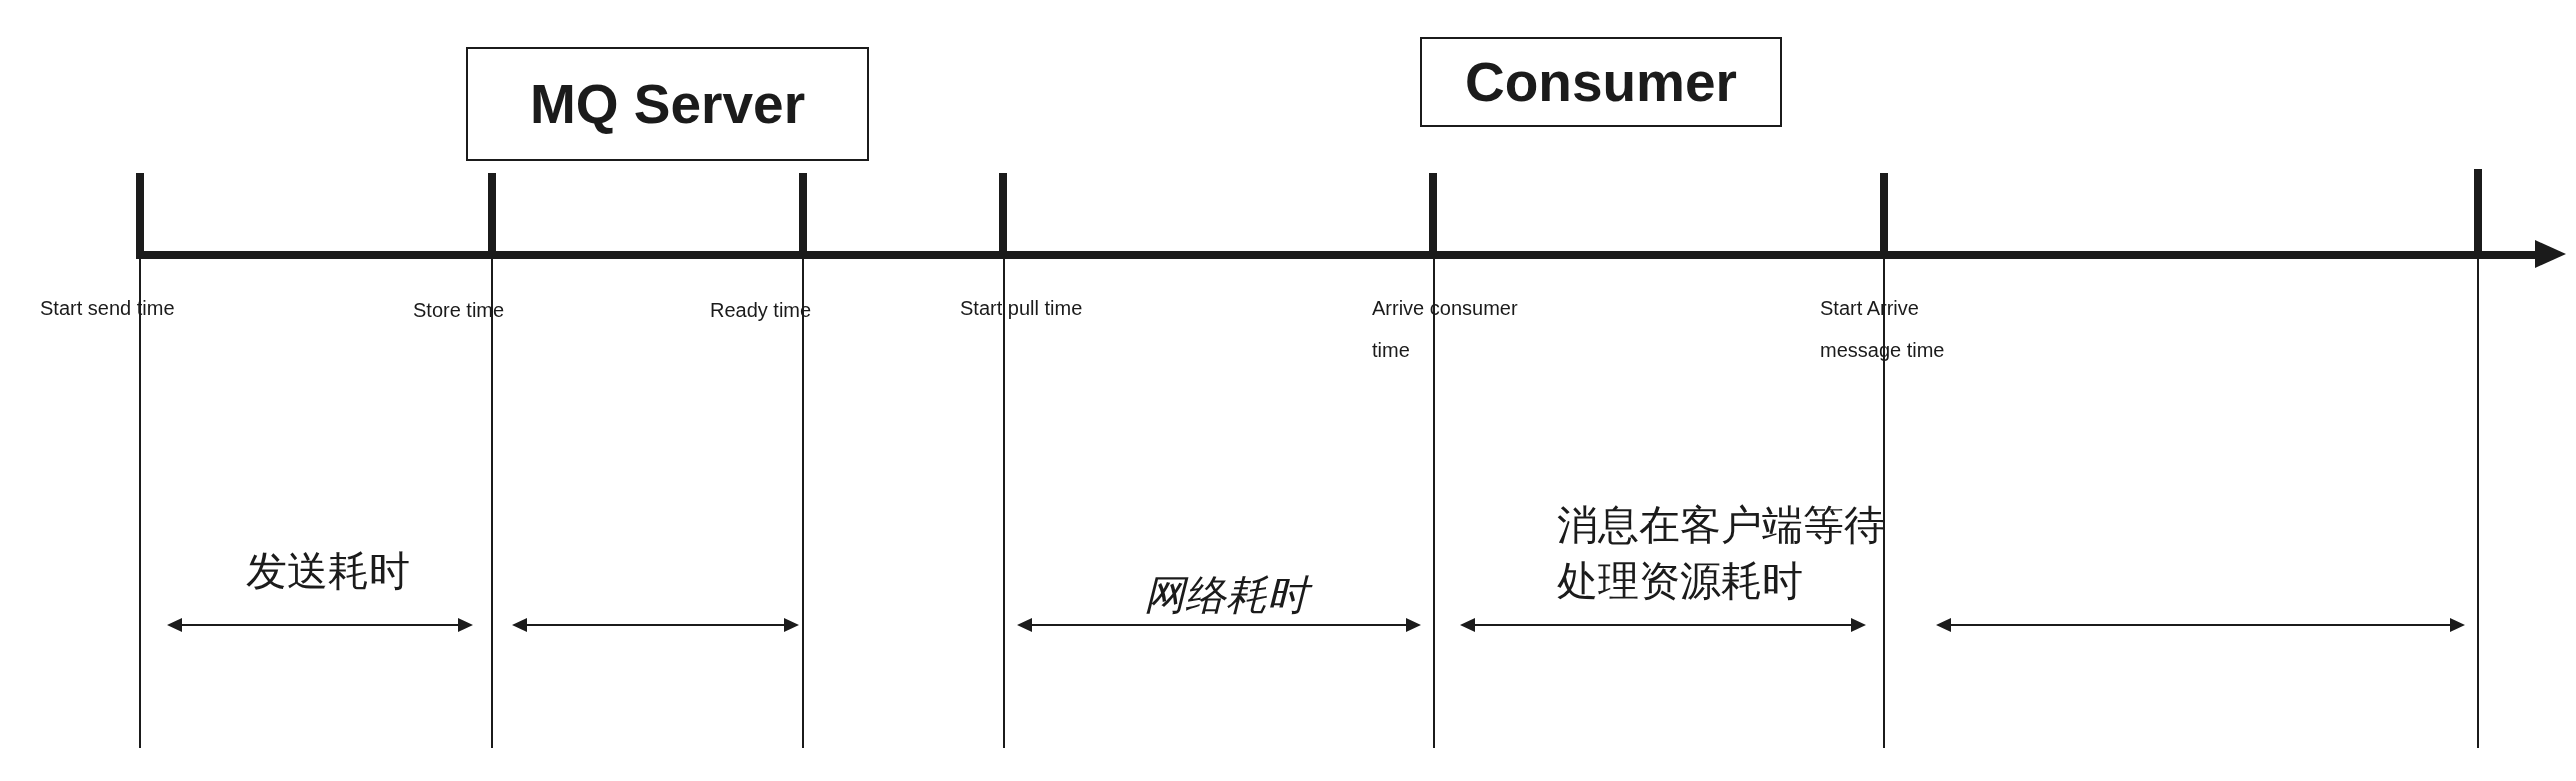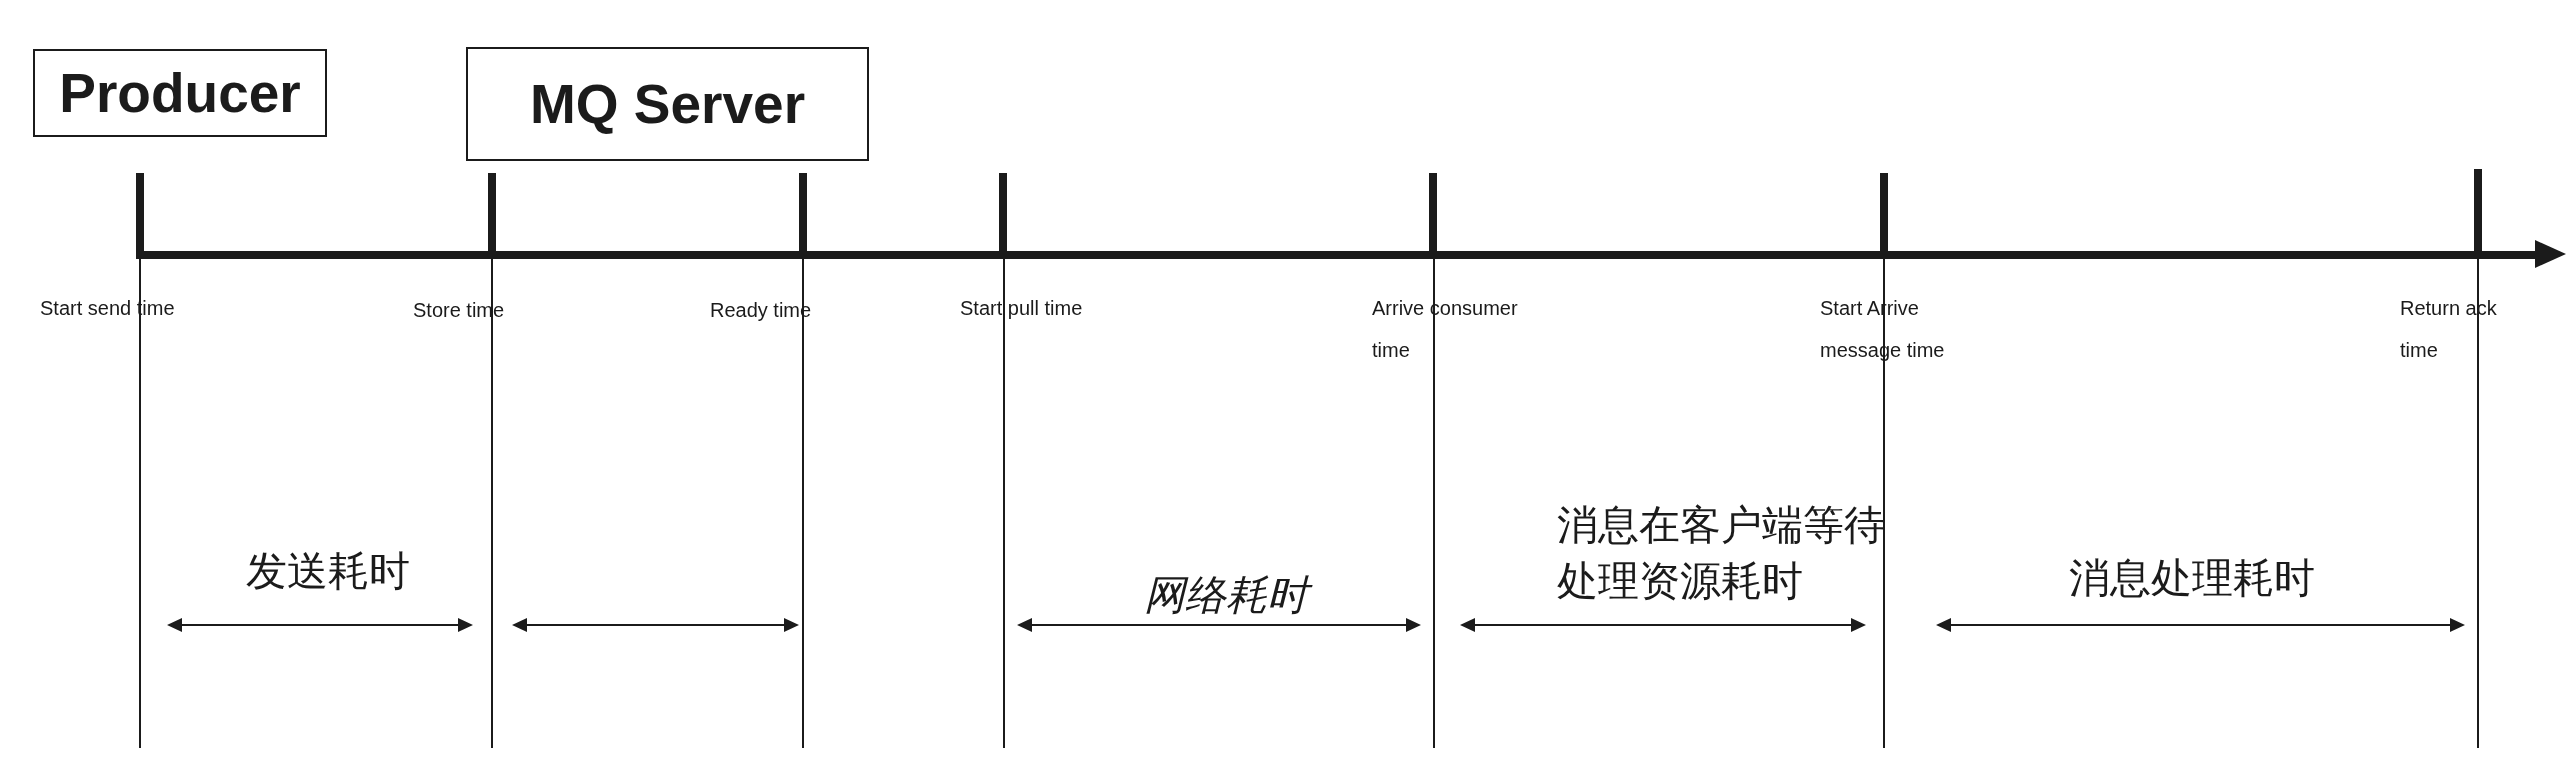--- a/index.html
+++ b/index.html
@@ -82,25 +82,25 @@
     line-height: 56px;
     white-space: nowrap;
   }
   .duration-label.wrap { white-space: normal; margin-left: 48px; }
 </style>
 </head>
 <body>
 
 <div id="root">
 
-  <div class="actor" style="left:33px; top:49px; width:294px; height:88px;">
-    <span>Producer</span>
-  </div>
   <div class="actor" style="left:466px; top:47px; width:403px; height:114px;">
     <span>MQ Server</span>
+  </div>
+  <div class="actor" style="left:1420px; top:37px; width:362px; height:90px;">
+    <span>Consumer</span>
   </div>
 
   <div class="axis-line" style="left:136px; top:251px; width:2403px; height:7.7px;"></div>
   <div class="axis-head" style="left:2535px; top:240px;"></div>
 
   <div class="tick" style="left:136px;  top:173px; height:86px;"></div>
   <div class="tick" style="left:488px;  top:173px; height:86px;"></div>
   <div class="tick" style="left:799px; top:173px; height:86px;"></div>
   <div class="tick" style="left:999px; top:173px; height:86px;"></div>
   <div class="tick" style="left:1429px; top:173px; height:86px;"></div>
@@ -114,21 +114,20 @@
   <div class="dropline" style="left:1433px; top:258px; height:490px;"></div>
   <div class="dropline" style="left:1883px; top:258px; height:490px;"></div>
   <div class="dropline" style="left:2477px; top:258px; height:490px;"></div>
 
   <div class="event-label" style="left:40px; top:287px;">Start send time</div>
   <div class="event-label" style="left:413px; top:289px;">Store time</div>
   <div class="event-label" style="left:710px; top:289px;">Ready time</div>
   <div class="event-label" style="left:960px; top:287px;">Start pull time</div>
   <div class="event-label wrap" style="left:1372px; top:287px; width:160px;">Arrive consumer time</div>
   <div class="event-label wrap" style="left:1820px; top:287px; width:160px;">Start Arrive message time</div>
-  <div class="event-label wrap" style="left:2400px; top:287px; width:125px;">Return ack time</div>
 
   <div class="duration-arrow" style="left:167px; top:618px; width:306px;">
     <div class="head-left"></div>
     <div class="shaft"></div>
     <div class="head-right"></div>
   </div>
   <div class="duration-arrow" style="left:512px; top:618px; width:287px;">
     <div class="head-left"></div>
     <div class="shaft"></div>
     <div class="head-right"></div>
@@ -145,16 +144,15 @@
   </div>
   <div class="duration-arrow" style="left:1936px; top:618px; width:529px;">
     <div class="head-left"></div>
     <div class="shaft"></div>
     <div class="head-right"></div>
   </div>
 
   <div class="duration-label" style="left:246px; top:543px;">发送耗时</div>
   <div class="duration-label" style="left:1144px; top:567px;font-style:italic;">网络耗时</div>
   <div class="duration-label wrap" style="left:1509px; top:497px; width:349px;">消息在客户端等待处理资源耗时</div>
-  <div class="duration-label" style="left:2069px; top:550px;">消息处理耗时</div>
 
 </div>
 
 
 </body></html>

